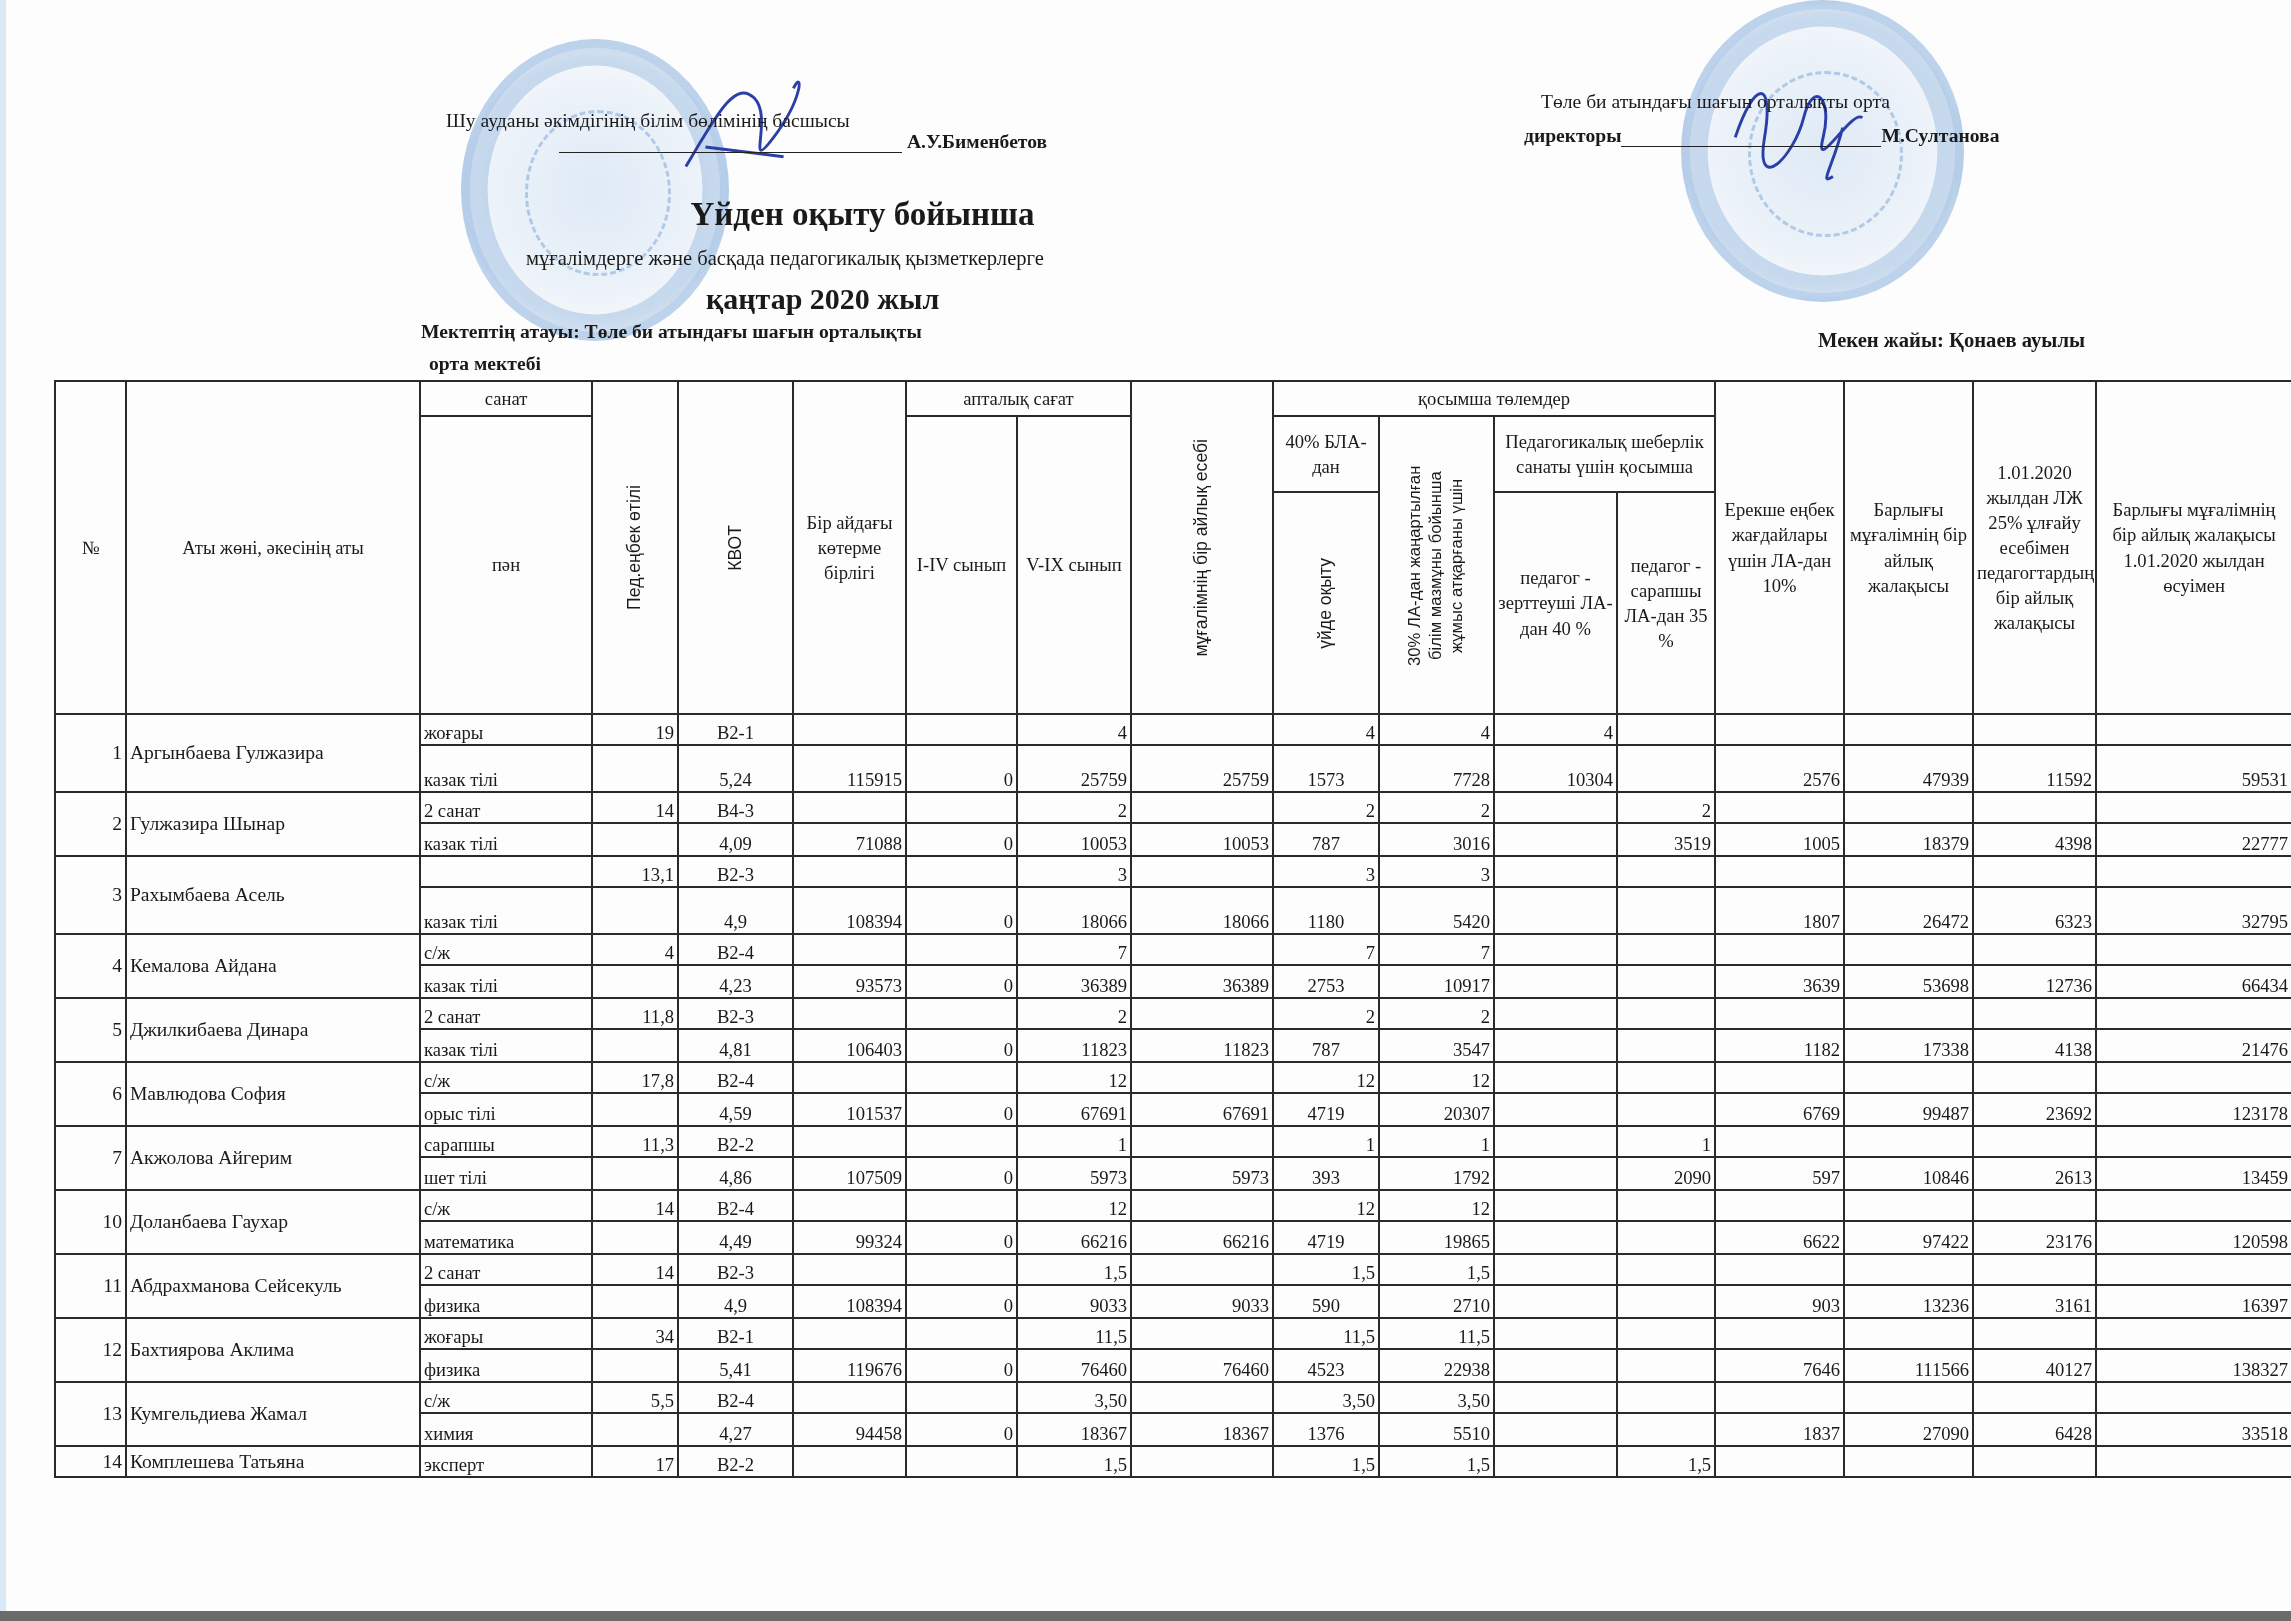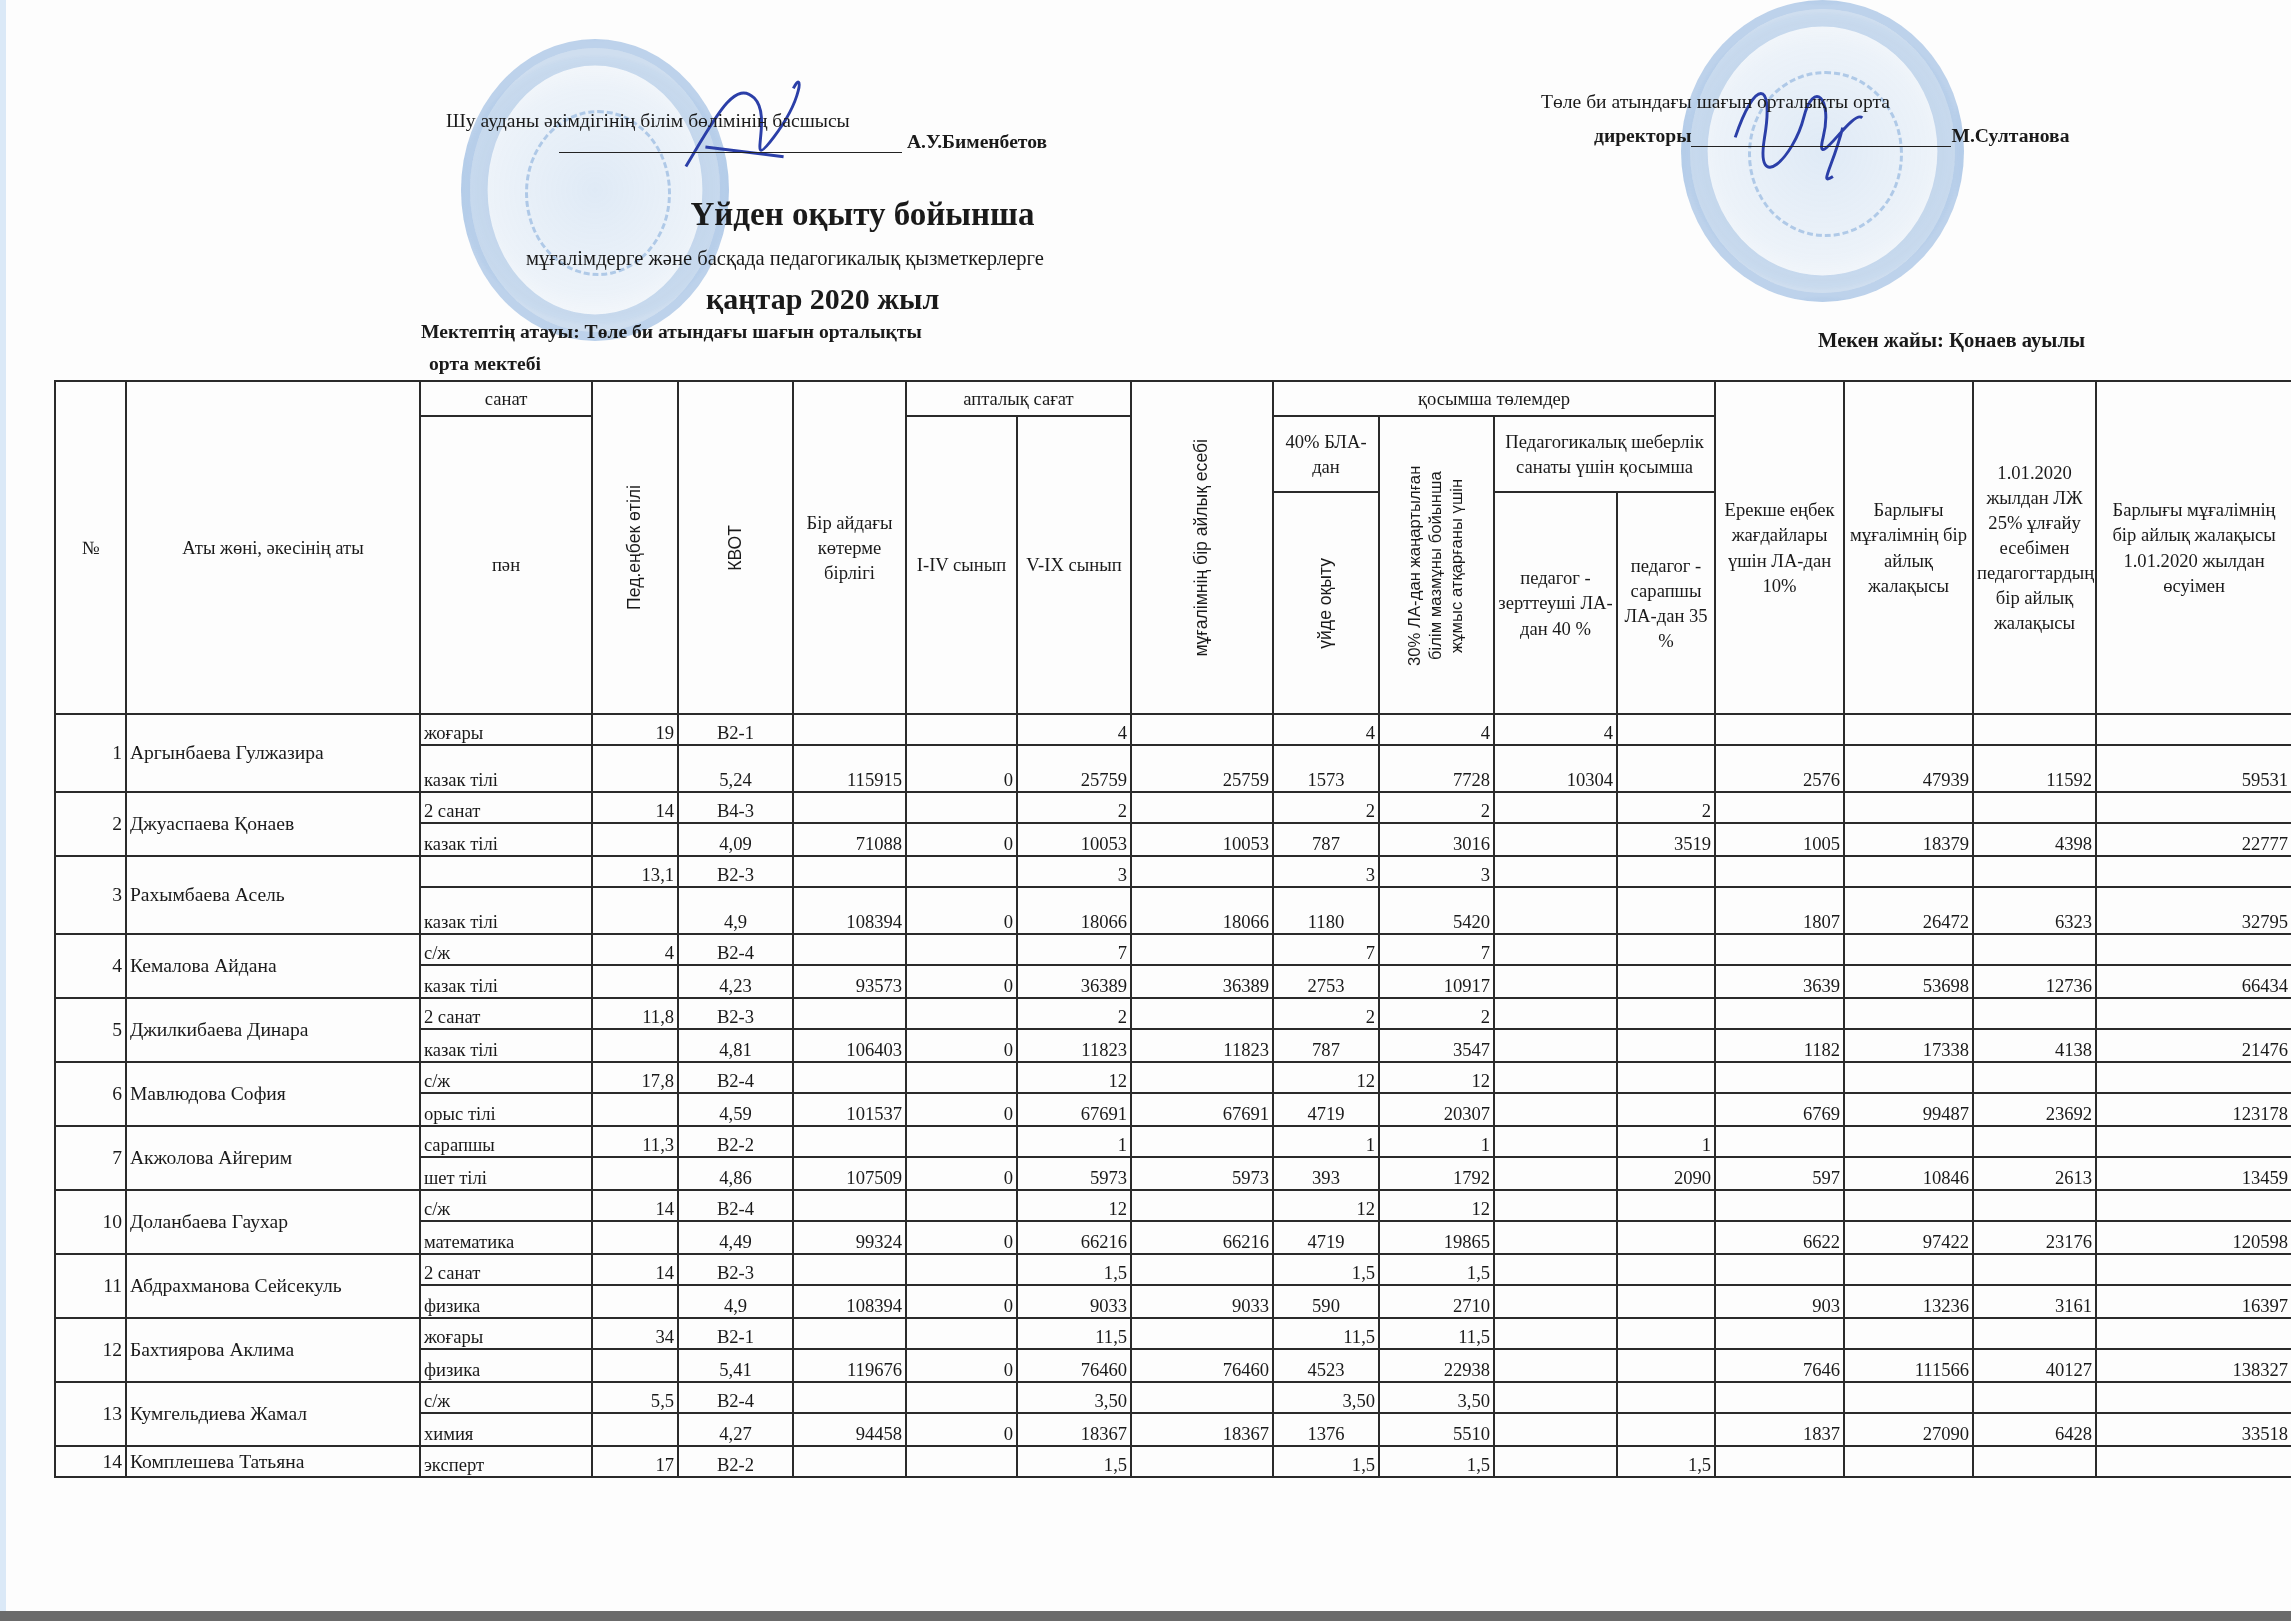--- a/index.html
+++ b/index.html
@@ -68,21 +68,21 @@
 <svg class="signature" style="left:1725px;top:69px;" width="167" height="127" viewBox="0 0 170 130">
   <path d="M10 70 C 30 10, 50 10, 40 70 S 70 90, 80 50 S 110 30, 100 70 S 130 40, 140 50 M120 60 C 110 100, 95 120, 110 110" stroke="#2b3fa8" stroke-width="3" fill="none"></path>
 </svg>
 
 <div class="hdr" style="left:446px;top:110px;">Шу ауданы әкімдігінің білім бөлімінің басшысы</div>
 <div class="hdr" style="left:559px;top:131px;">
   <span class="sig-line" style="width:343px;"></span>
   <span class="bold">А.У.Бименбетов</span>
 </div>
 <div class="hdr" style="left:1541px;top:91px;">Төле би атындағы шағын орталықты орта</div>
-<div class="hdr bold" style="left:1594px;top:125px;text-align:center;">
+<div class="hdr bold" style="left:1524px;top:125px;text-align:center;">
   <span>директоры</span><span class="sig-line" style="width:260px;"></span><span>М.Султанова</span>
 </div>
 
 <div class="title">Үйден оқыту бойынша</div>
 <div class="subtitle">мұғалімдерге және басқада педагогикалық қызметкерлерге</div>
 <div class="month">қаңтар 2020 жыл</div>
 <div class="hdr bold" style="left:421px;top:321px;font-size:19.6px;">Мектептің атауы: Төле би атындағы шағын орталықты</div>
 <div class="hdr bold" style="left:421px;top:353px;font-size:19.6px;margin-left:8px;">орта мектебі</div>
 <div class="hdr bold" style="left:1818px;top:329px;font-size:20.6px;">Мекен жайы: Қонаев ауылы</div>
 
@@ -178,21 +178,21 @@
         <td class="num">7728</td>
         <td class="num">10304</td>
         <td class="num"></td>
         <td class="num">2576</td>
         <td class="num">47939</td>
         <td class="num">11592</td>
         <td class="num">59531</td>
       </tr>
       <tr class="r-top">
         <td class="idx" rowspan="2">2</td>
-        <td class="name txt" rowspan="2">Джуаспаева Қонаев</td>
+        <td class="name txt" rowspan="2">Гулжазира Шынар</td>
         <td class="txt">2 санат</td>
         <td class="num">14</td>
         <td class="ctr">В4-3</td>
         <td class="num"></td>
         <td class="num"></td>
         <td class="num">2</td>
         <td class="num"></td>
         <td class="num">2</td>
         <td class="num">2</td>
         <td class="num"></td>

